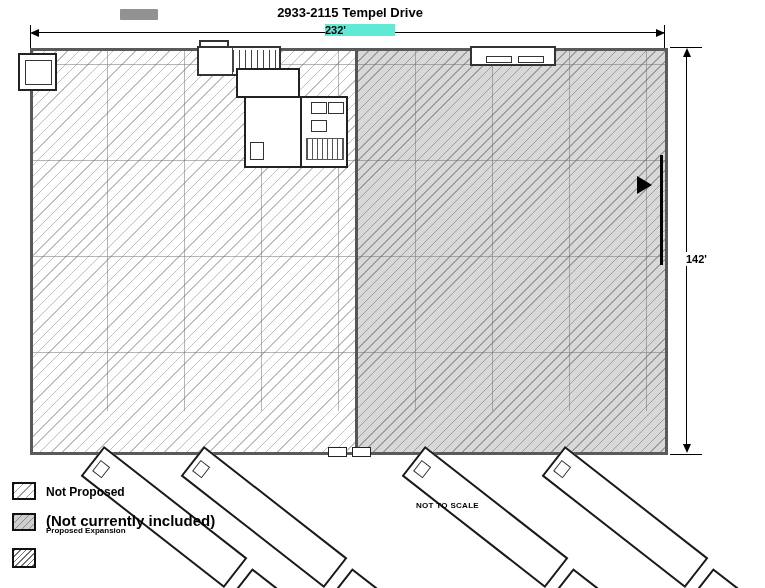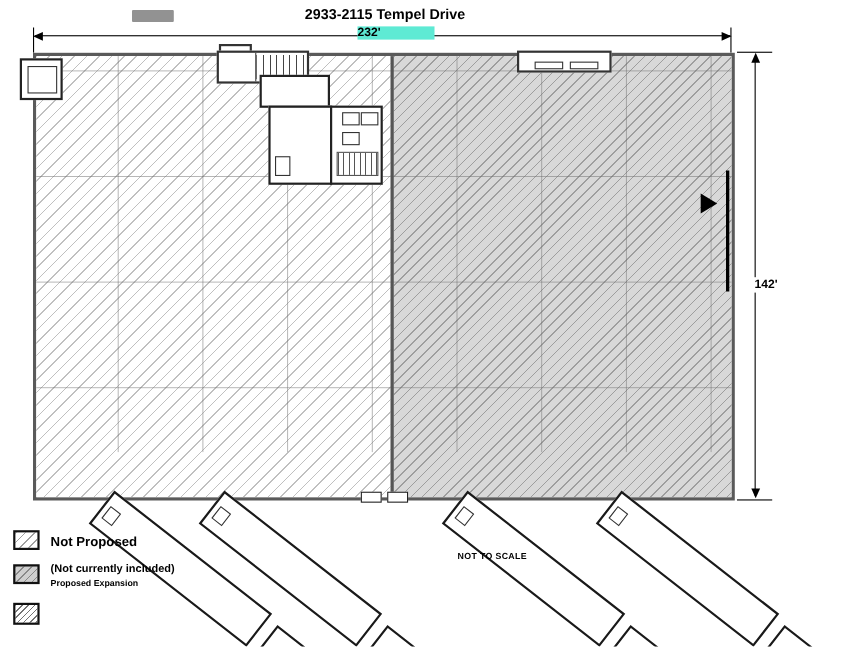--- a/index.html
+++ b/index.html
@@ -88,21 +88,21 @@
   .truck-2{top:446px;left:204px;}
   .truck-3{top:446px;left:425px;}
   .truck-4{top:446px;left:565px;}
 
   
   .swatch{width:24px;height:18px;border:2px solid #111;background:#fff;box-sizing:border-box;}
   .sw-1{top:482px;left:12px;background-image:repeating-linear-gradient(135deg, rgba(120,120,120,.7) 0 1px, transparent 1px 6px);}
   .sw-2{top:513px;left:12px;background-color:#cfcfcf;background-image:repeating-linear-gradient(135deg, rgba(90,90,90,.6) 0 1px, transparent 1px 5px);}
   .sw-3{top:548px;left:12px;height:20px;background-image:repeating-linear-gradient(135deg, rgba(80,80,80,.8) 0 1px, transparent 1px 4px);}
   .leg-1{top:485px;left:46px;font-size:12px;font-weight:bold;}
-  .leg-2{top:512px;left:46px;font-size:10px;font-weight:bold;}
+  .leg-2{top:512px;left:46px;font-size:15px;font-weight:bold;}
   .leg-2s{top:526px;left:46px;font-size:8px;font-weight:bold;}
   .leg-3{top:550px;left:46px;font-size:14px;font-weight:bold;}
 
   .nts{top:501px;left:396px;font-size:8px;font-weight:bold;letter-spacing:.3px;margin-left:20px;}
 </style>
 </head>
 <body>
 
 <div class="page">
 

